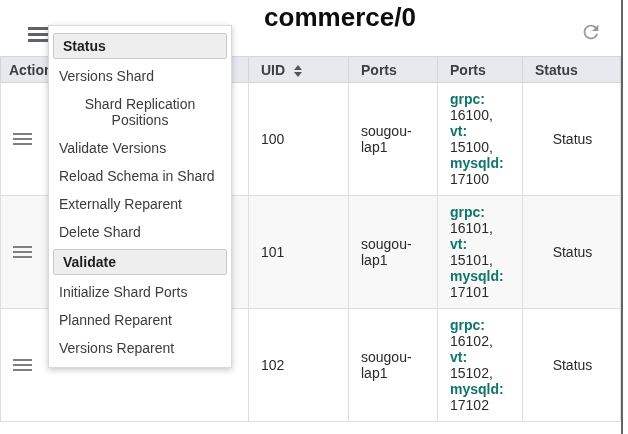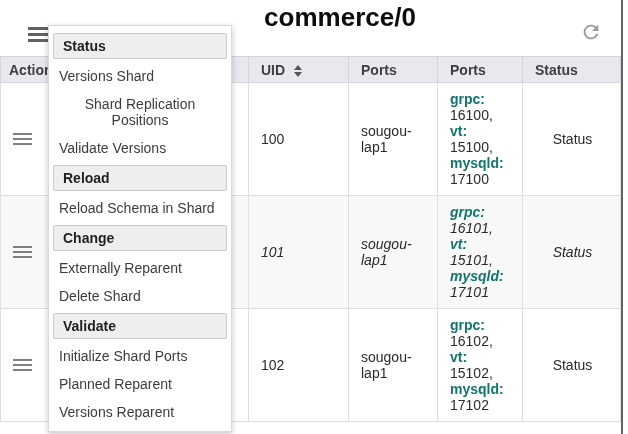--- a/index.html
+++ b/index.html
@@ -33,21 +33,21 @@
   table.tablets thead th {
     background:#e7e9ee; color:#3d3f43; font-weight:bold;
     height:26px; padding:2px 6px 2px 12px; text-align:left;
     border-color:#d3d5da; white-space:nowrap; overflow:hidden;
   }
   table.tablets thead th.col-actions { padding-left:8px; }
   table.tablets td {
     height:88px; vertical-align:middle; padding:8px 10px 8px 12px;
     color:#2a2a2a; line-height:16px;
   }
-  tr.alt td { background:#f8f8f9;font-style:italic; }
+  tr.alt td { background:#f8f8f9; }
   td.col-status { text-align:center; padding-left:6px; }
   td.col-ports { padding-left:10px; padding-right:8px; }
   td.col-ports b { color:#0f766e; }
   .row-ham { width:19px; height:13px; cursor:pointer; }
   .row-ham span { display:block; height:2.5px; background:#808080; margin-bottom:2.5px; }
 
   .sort-icon { display:inline-flex; flex-direction:column; gap:2px; margin-left:9px; vertical-align:middle; }
   .sort-icon .tri-up   { width:0; height:0; border-left:4px solid transparent; border-right:4px solid transparent; border-bottom:5px solid #555; }
   .sort-icon .tri-down { width:0; height:0; border-left:4px solid transparent; border-right:4px solid transparent; border-top:5px solid #555; }
 
@@ -151,23 +151,21 @@
         <td class="col-status" data-name="status-cell"><span data-name="status-link">Status</span></td>
       </tr>
     </tbody>
 </table>
 
 <div class="menu-panel" data-name="shard-actions-menu">
     <div class="menu-header" data-name="menu-section-status">Status</div>
     <div class="menu-item" data-name="menu-item-validate-shard">Versions Shard</div>
     <div class="menu-item" data-name="menu-item-shard-replication-positions">Shard Replication Positions</div>
     <div class="menu-item" data-name="menu-item-validate-versions">Validate Versions</div>
-    <div class="menu-header" data-name="menu-section-reload">Reload</div>
     <div class="menu-item" data-name="menu-item-reload-schema-in-shard">Reload Schema in Shard</div>
-    <div class="menu-header" data-name="menu-section-change">Change</div>
     <div class="menu-item" data-name="menu-item-externally-reparent">Externally Reparent</div>
     <div class="menu-item" data-name="menu-item-delete-shard">Delete Shard</div>
     <div class="menu-header" data-name="menu-section-reparent">Validate</div>
     <div class="menu-item" data-name="menu-item-initialize-shard-master">Initialize Shard Ports</div>
     <div class="menu-item" data-name="menu-item-planned-reparent">Planned Reparent</div>
     <div class="menu-item" data-name="menu-item-emergency-reparent">Versions Reparent</div>
   </div>
 
 <div class="right-edge" data-name="scrollbar"></div>
 

